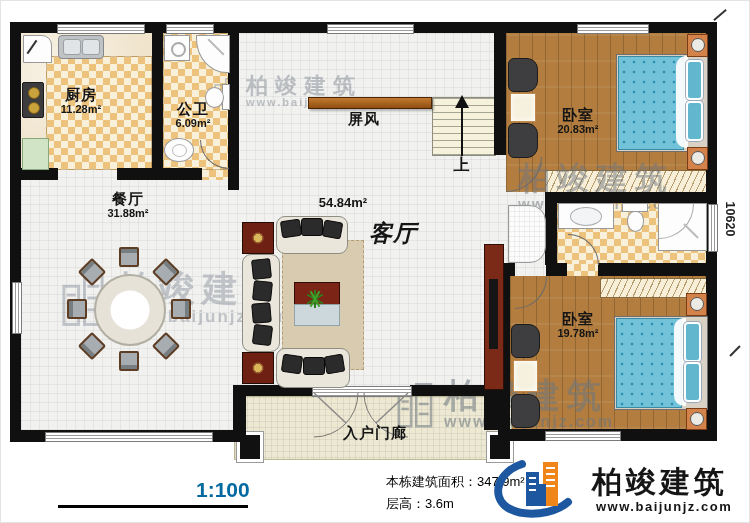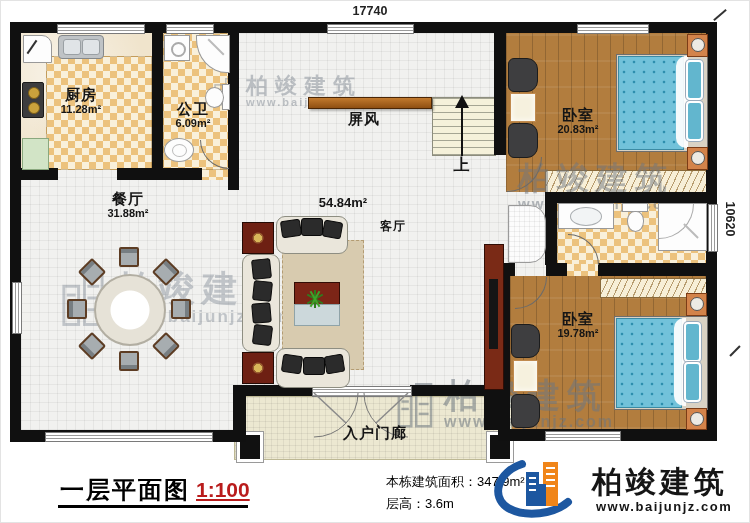--- a/index.html
+++ b/index.html
@@ -45,21 +45,21 @@
   .arcBR{border-bottom:1px solid #6b6b6b;border-right:1px solid #6b6b6b;border-bottom-right-radius:100%;}
   .arcBL{border-bottom:1px solid #6b6b6b;border-left:1px solid #6b6b6b;border-bottom-left-radius:100%;}
   .tick{position:absolute;height:2px;background:#333;}
   
   .wm{position:absolute;display:flex;align-items:center;gap:8px;color:rgba(125,134,145,.48);font-weight:bold;white-space:nowrap;}
   .wm .stack{display:flex;flex-direction:column;line-height:1.05;}
   .wm .nm{letter-spacing:7px;}
   .wm .url{letter-spacing:2px;}
   
   .tb-title{position:absolute;font-weight:bold;color:#000;font-size:24px;letter-spacing:2px;}
-  .tb-scale{position:absolute;font-weight:bold;color:#b91c1c;font-size:21px;text-decoration:underline;}
+  .tb-scale{position:absolute;font-weight:bold;color:#0369a1;font-size:21px;}
   .tb-row{position:absolute;font-size:13px;color:#000;white-space:nowrap;}
   .logo-name{position:absolute;font-weight:bold;color:#151515;font-size:30px;letter-spacing:4px;}
   .logo-url{position:absolute;font-weight:bold;color:#151515;font-size:13px;letter-spacing:1.5px;}
   .colm{position:absolute;background:#111;border:3px solid #fff;box-shadow:0 0 0 1px #9a9a9a;}
 </style>
 </head>
 <body>
 
 <div class="page">
 
@@ -303,47 +303,45 @@
       <span class="ar">6.09m²</span>
   </div>
   <div class="rlabel" style="left:98px;top:190px;width:60px;">
     <span class="nm">餐厅</span>
       <span class="ar">31.88m²</span>
   </div>
   <div class="rlabel" style="left:310px;top:196px;width:66px;">
     <span class="ar" style="font-size:13px;">54.84m²</span>
   </div>
   <div class="rlabel" style="left:368px;top:220px;width:50px;">
-    <span class="nm" style="font-size:12px;">客厅</span>
+    <span class="nm" style="font-size:23px;font-style:italic;">客厅</span>
   </div>
   <div class="rlabel" style="left:334px;top:110px;width:60px;">
     <span class="nm">屏风</span>
   </div>
   <div class="rlabel" style="left:450px;top:156px;width:24px;">
     <span class="nm" style="font-size:16px;">上</span>
   </div>
   <div class="rlabel" style="left:548px;top:106px;width:60px;">
     <span class="nm">卧室</span>
       <span class="ar">20.83m²</span>
   </div>
   <div class="rlabel" style="left:548px;top:310px;width:60px;">
     <span class="nm">卧室</span>
       <span class="ar">19.78m²</span>
   </div>
   <div class="rlabel" style="left:330px;top:424px;width:90px;">
     <span class="nm">入户门廊</span>
   </div>
 
-  <div class="dim" style="left:310px;top:4px;width:120px;">17740</div>
   <div class="dim" style="left:700px;top:212px;width:60px;transform:rotate(90deg);">10620</div>
   <div class="tick" style="left:24px;top:46px;width:16px;transform:rotate(-55deg);"></div>
   <div class="tick" style="left:712px;top:14px;width:16px;transform:rotate(-40deg);"></div>
   <div class="tick" style="left:728px;top:350px;width:14px;transform:rotate(-45deg);"></div>
 
-  <div class="tb-title" style="left:60px;top:474px;">一层平面图</div>
   <div class="tb-scale" style="left:196px;top:478px;">1:100</div>
   <div class="abs" style="left:58px;top:505px;width:190px;height:3px;background:#000;"></div>
 
   <div class="tb-row" style="left:386px;top:473px;">
     <span>本栋建筑面积：</span><span>347.9m²</span>
   </div>
   <div class="tb-row" style="left:386px;top:495px;">
     <span>层高：</span><span>3.6m</span>
   </div>
 

